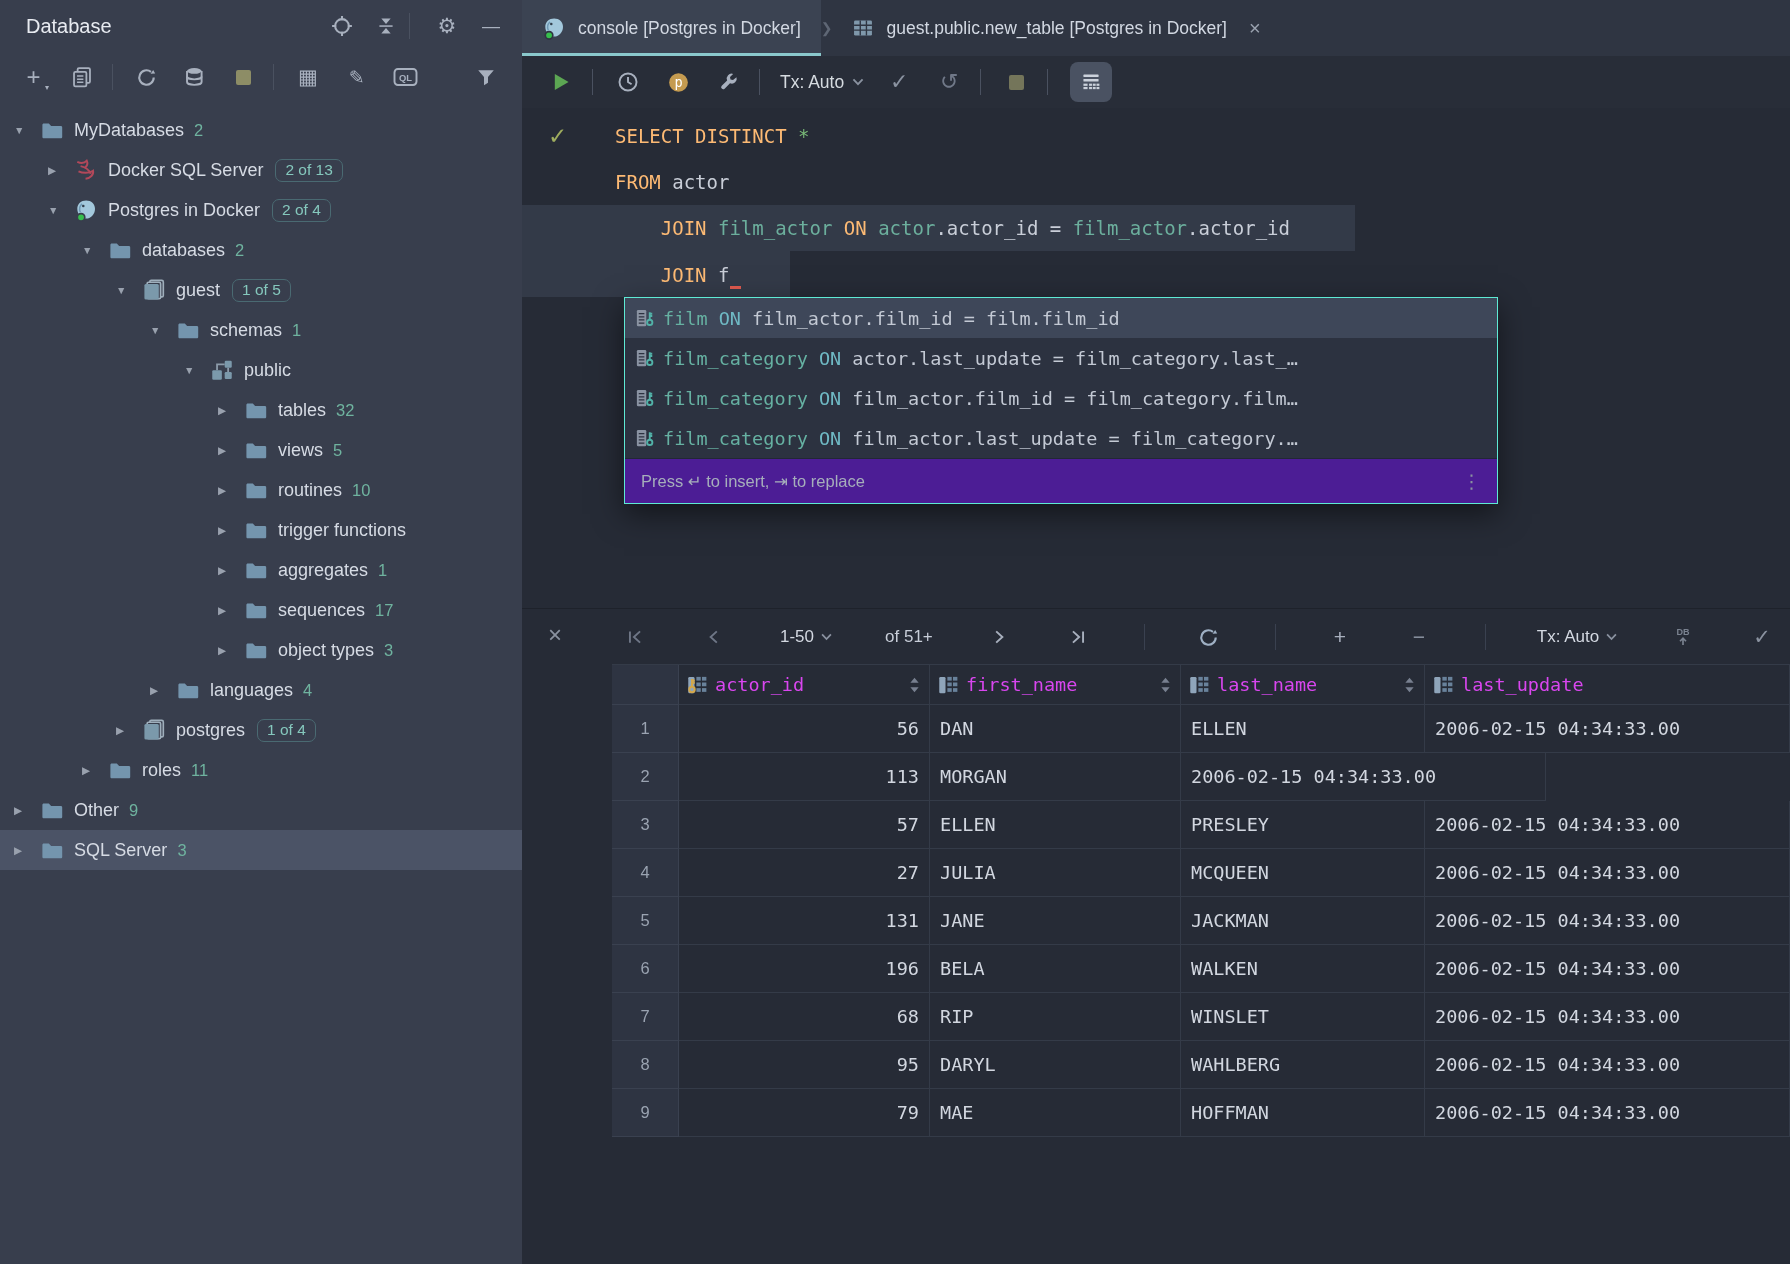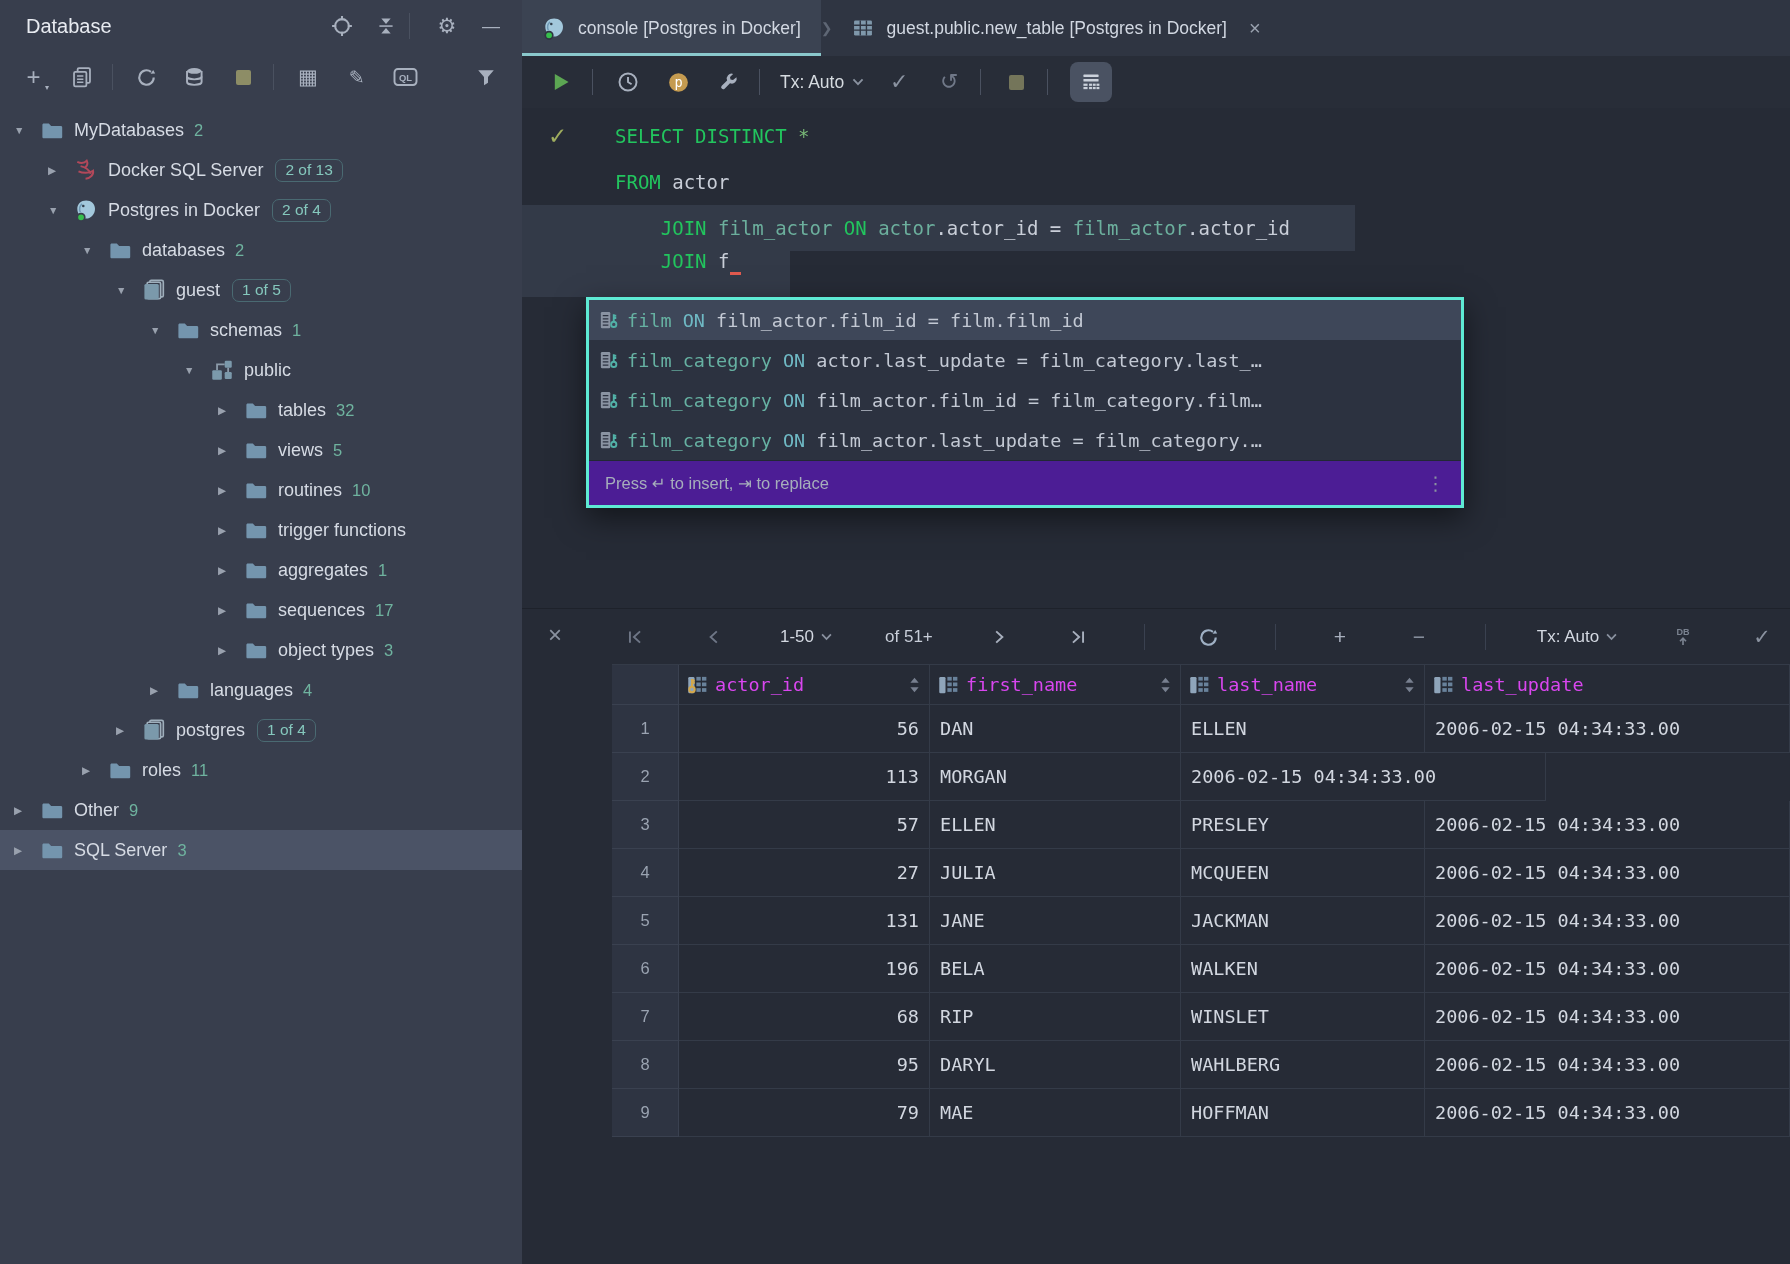--- a/index.html
+++ b/index.html
@@ -53,31 +53,31 @@
   .dimmer{color:#707888;}
   .glyph22{font-size:22px;}
   .res-toggle{width:42px;height:40px;border-radius:8px;background:#4A5262;
               display:flex;align-items:center;justify-content:center;margin-left:2px;}
 
   
   .editor{position:absolute;left:522px;top:108px;width:1268px;height:500px;background:#262B36;}
   .band{position:absolute;left:0;height:46px;background:#333A48;}
   .srcline{position:absolute;left:93px;height:46px;line-height:46px;
            font-family:"DejaVu Sans Mono",monospace;font-size:19px;white-space:pre;}
-  .tk-kw{color:#22c55e;}
+  .tk-kw{color:#fdba74;}
   .tk-tbl{color:#6CAF9D;}
   .tk-pl{color:#C9CED8;}
   .tk-star{color:#79B978;}
   .gutter-check{position:absolute;left:26px;top:2px;color:#9FAD5E;font-size:23px;height:46px;line-height:46px;}
   .caret{display:inline-block;width:12px;height:46px;position:relative;vertical-align:bottom;}
   .caret::after{content:"";position:absolute;left:1px;bottom:9px;width:11px;height:3px;background:#E05A4F;}
 
   
-  .popup{position:absolute;left:586px;top:297px;width:872px;background:#2C3240;
-         border:3px solid #5eead4;box-shadow:0 10px 28px rgba(0,0,0,.5);z-index:6;}
+  .popup{position:absolute;left:624px;top:297px;width:872px;background:#2C3240;
+         border:1px solid #5eead4;box-shadow:0 10px 28px rgba(0,0,0,.5);z-index:6;}
   .pitem{height:40px;display:flex;align-items:center;padding:0 10px;
          font-family:"DejaVu Sans Mono",monospace;font-size:18.5px;color:#C3C9D4;white-space:pre;overflow:hidden;}
   .pitem.selected{background:#3E4759;}
   .picon{width:28px;flex:none;display:flex;align-items:center;}
   .pname{color:#66B1A2;}
   .pkw{color:#6FB9C4;}
   .pfooter{height:44px;background:#4c1d95;border-top:1px solid #222835;display:flex;
            align-items:center;padding:0 16px;font-size:16.5px;color:#A6AEBB;}
   .kebab{margin-left:auto;color:#8A92A0;font-size:19px;letter-spacing:0;}
 
@@ -459,21 +459,21 @@
   </span>
 </div>
 
 <div class="editor" id="editor">
   <div class="band" style="top:97px;width:833px;"></div>
   <div class="band" style="top:143px;width:268px;"></div>
   <div id="srclines">
       <div class="srcline" style="top: 5px;"><span class="tk-kw">SELECT DISTINCT</span><span class="tk-pl"> </span><span class="tk-star">*</span></div>
       <div class="srcline" style="top: 51px;"><span class="tk-kw">FROM</span><span class="tk-pl"> actor</span></div>
       <div class="srcline" style="top: 97px;"><span class="tk-pl">    </span><span class="tk-kw">JOIN</span><span class="tk-pl"> </span><span class="tk-tbl">film_actor</span><span class="tk-pl"> </span><span class="tk-kw">ON</span><span class="tk-pl"> </span><span class="tk-tbl">actor</span><span class="tk-pl">.actor_id = </span><span class="tk-tbl">film_actor</span><span class="tk-pl">.actor_id</span></div>
-      <div class="srcline" style="top: 130px;"><span class="tk-pl">    </span><span class="tk-kw">JOIN</span><span class="tk-pl"> f</span><span class="caret"></span></div>
+      <div class="srcline" style="top: 144px;"><span class="tk-pl">    </span><span class="tk-kw">JOIN</span><span class="tk-pl"> f</span><span class="caret"></span></div>
     </div>
 <div class="gutter-check" style="top: 5px;">✓</div>
   </div>
 
 <div class="popup">
   <div id="pitems">
       <div class="pitem selected"><span class="picon"><svg width="20" height="20" viewBox="0 0 16 16">
             <rect x="1.5" y="1.5" width="7.5" height="13" rx="1" fill="#8A93A2"></rect>
             <g stroke="#2C3240" stroke-width="1">
               <path d="M3 4.5h4.5M3 7h4.5M3 9.5h4.5M3 12h4.5"></path>

